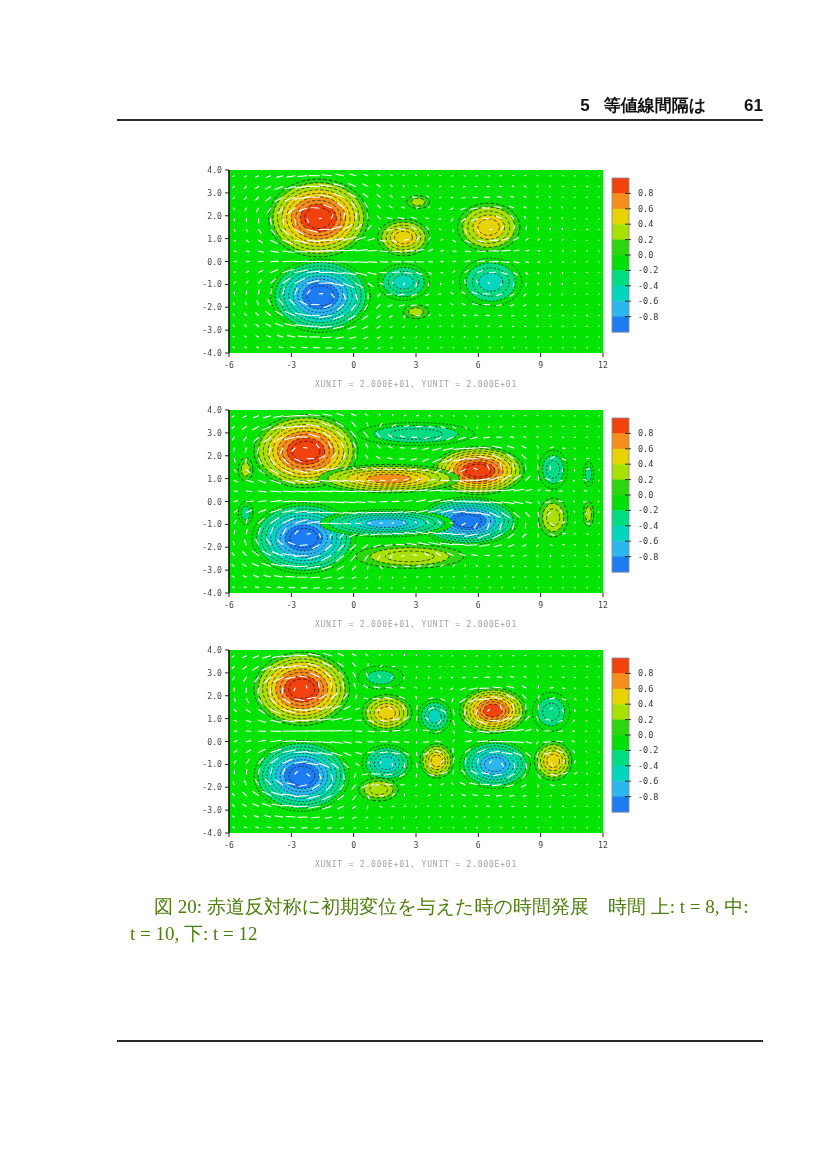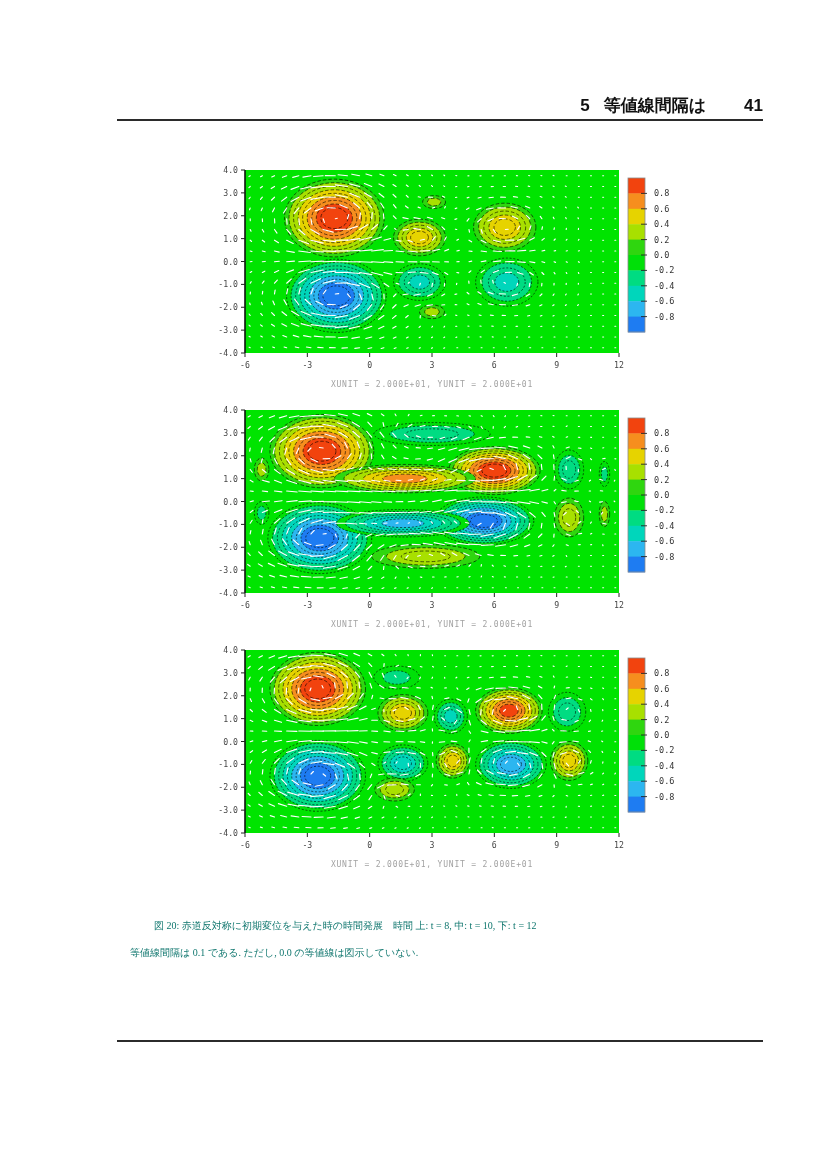--- a/index.html
+++ b/index.html
@@ -12,38 +12,38 @@
   }
   .rule{position:absolute;height:2px;background:#2b2b2b;}
   .running-head{
     position:absolute;left:117px;top:94px;width:646px;
     display:flex;justify-content:flex-end;align-items:baseline;
     font-family:"Liberation Sans","DejaVu Sans",sans-serif;
     font-weight:bold;font-size:17px;color:#111;
   }
   .running-head .sec-no{margin-right:14px;}
   .running-head .pg-no{margin-left:38px;}
-  .figure-panel{position:absolute;left:160px;width:566px;height:240px;}
+  .figure-panel{position:absolute;left:144px;width:566px;height:240px;}
   .caption{
-    position:absolute;left:130px;top:912px;width:628px;
-    font-size:10px;line-height:27px;color:#0f766e;
+    position:absolute;left:130px;top:893px;width:628px;
+    font-size:19px;line-height:27px;color:#4d7c0f;
   }
   .caption .cap-line{display:block;}
   .caption .cap-line.first{text-indent:24px;}
   svg text{font-family:"DejaVu Sans Mono","Liberation Mono",monospace;}
 </style>
 </head>
 <body>
 
 <div class="page">
 
   <div class="running-head">
     <span class="sec-no">5</span>
     <span class="sec-title">等値線間隔は</span>
-    <span class="pg-no">41</span>
+    <span class="pg-no">61</span>
   </div>
   <div class="rule" style="left:117px;top:119px;width:646px;"></div>
 
   <div class="figure-panel" style="top:160px;">
     <svg id="plot0" width="566" height="240">
         <defs>
           <clipPath id="clip0">
             <rect x="85" y="10" width="374" height="183"></rect>
           </clipPath>
         </defs>
@@ -2039,18 +2039,17 @@
           <line x1="481" y1="141.2" x2="487" y2="141.2" stroke="#222" stroke-width="0.9"></line>
           <text x="494" y="144.2" text-anchor="start" font-size="8.5" fill="#333">-0.6</text>
           <line x1="481" y1="156.6" x2="487" y2="156.6" stroke="#222" stroke-width="0.9"></line>
           <text x="494" y="159.6" text-anchor="start" font-size="8.5" fill="#333">-0.8</text>
         </g>
       </svg>
   </div>
 
   <div class="caption">
     <span class="cap-line first">図 20: 赤道反対称に初期変位を与えた時の時間発展　時間 上: t = 8, 中: t = 10, 下: t = 12</span>
-    <span class="cap-line">等値線間隔は 0.1 である. ただし, 0.0 の等値線は図示していない.</span>
   </div>
 
   <div class="rule" style="left:117px;top:1040px;width:646px;"></div>
 
 </div>
 
 </body></html>

